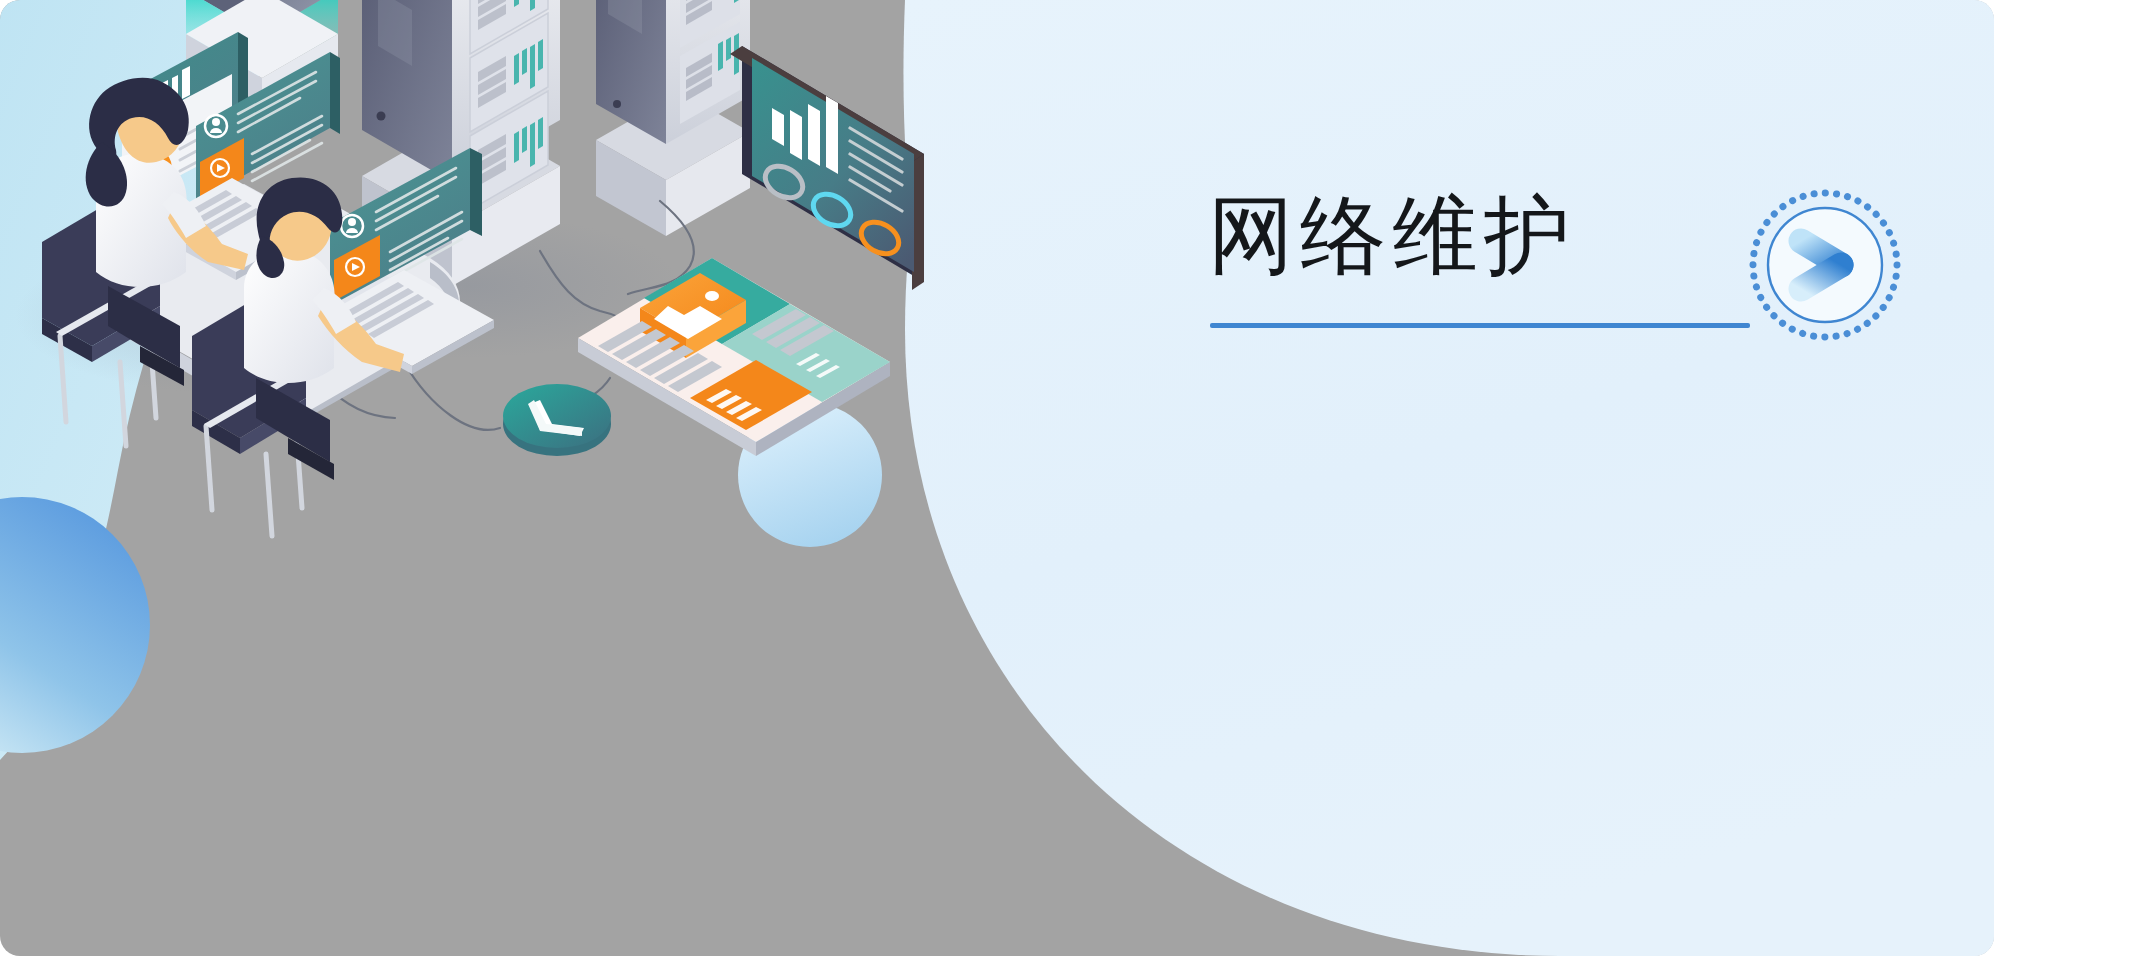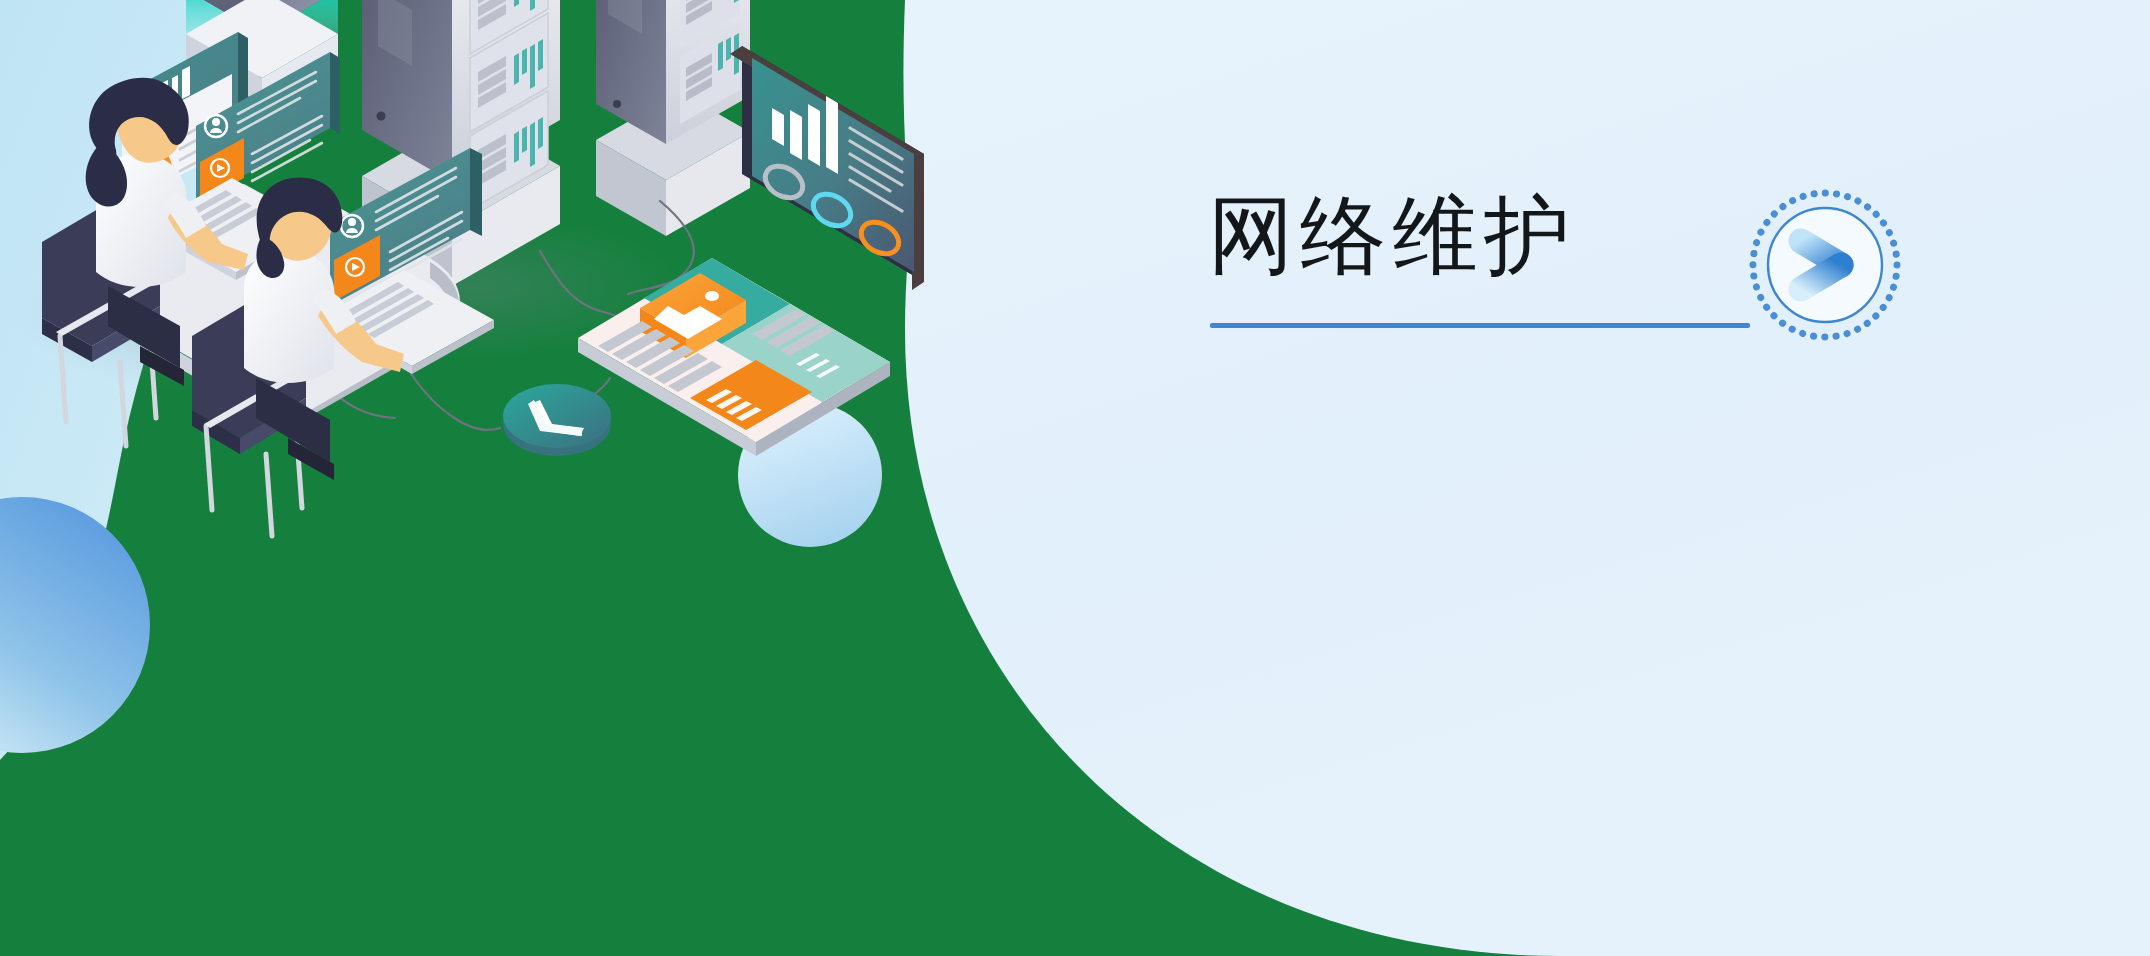--- a/index.html
+++ b/index.html
@@ -1,22 +1,22 @@
 <!DOCTYPE html>
 <html><head>
 <meta charset="utf-8">
 <style>
   html,body{margin:0;padding:0;background:#fff;}
   body{
     font-family:"Liberation Sans","DejaVu Sans",sans-serif;
     width:2150px;height:956px;overflow:hidden;
   }
   .banner{
-    position:relative;width:2150px;height:956px;
-    background:#15803d;overflow:hidden;
+    position:relative;width:1994px;height:956px;
+    background:#a3a3a3;overflow:hidden;border-radius:20px;
   }
   .bg-svg{position:absolute;top:0;left:0;}
   .illus{position:absolute;left:0;top:-14px;width:960px;height:560px;}
 
   
   .hero{
     position:absolute;left:1208px;top:190px;
     width:720px;height:180px;
   }
   .hero-title{

